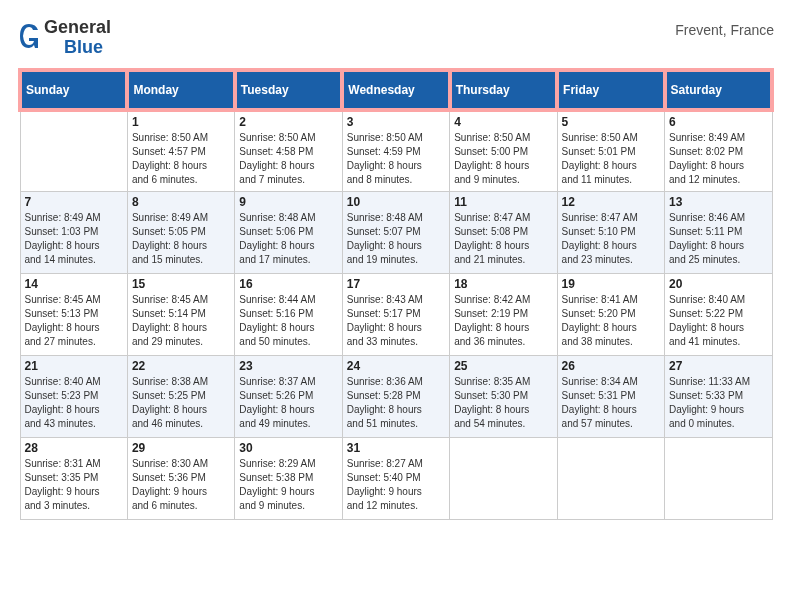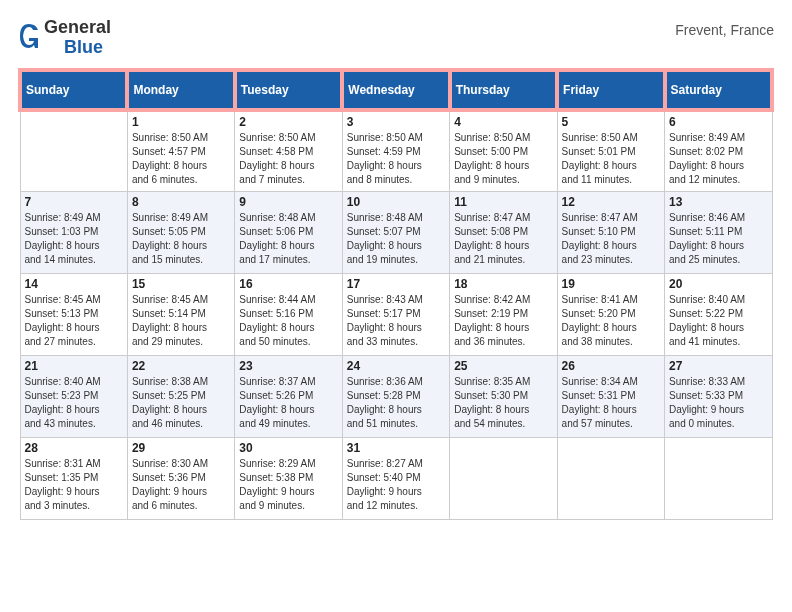--- a/index.html
+++ b/index.html
@@ -369,33 +369,33 @@
           <div class="cell-info">
             <div>Sunrise: 8:34 AM</div>
             <div>Sunset: 5:31 PM</div>
             <div>Daylight: 8 hours</div>
             <div>and 57 minutes.</div>
           </div>
         </td>
           <td>
           <span class="day-number">27</span>
           <div class="cell-info">
-            <div>Sunrise: 8:33 AM</div>
+            <div>Sunrise: 11:33 AM</div>
             <div>Sunset: 5:33 PM</div>
             <div>Daylight: 9 hours</div>
             <div>and 0 minutes.</div>
           </div>
         </td>
         </tr>
         <tr>
           <td>
           <span class="day-number">28</span>
           <div class="cell-info">
             <div>Sunrise: 8:31 AM</div>
-            <div>Sunset: 1:35 PM</div>
+            <div>Sunset: 3:35 PM</div>
             <div>Daylight: 9 hours</div>
             <div>and 3 minutes.</div>
           </div>
         </td>
           <td>
           <span class="day-number">29</span>
           <div class="cell-info">
             <div>Sunrise: 8:30 AM</div>
             <div>Sunset: 5:36 PM</div>
             <div>Daylight: 9 hours</div>

